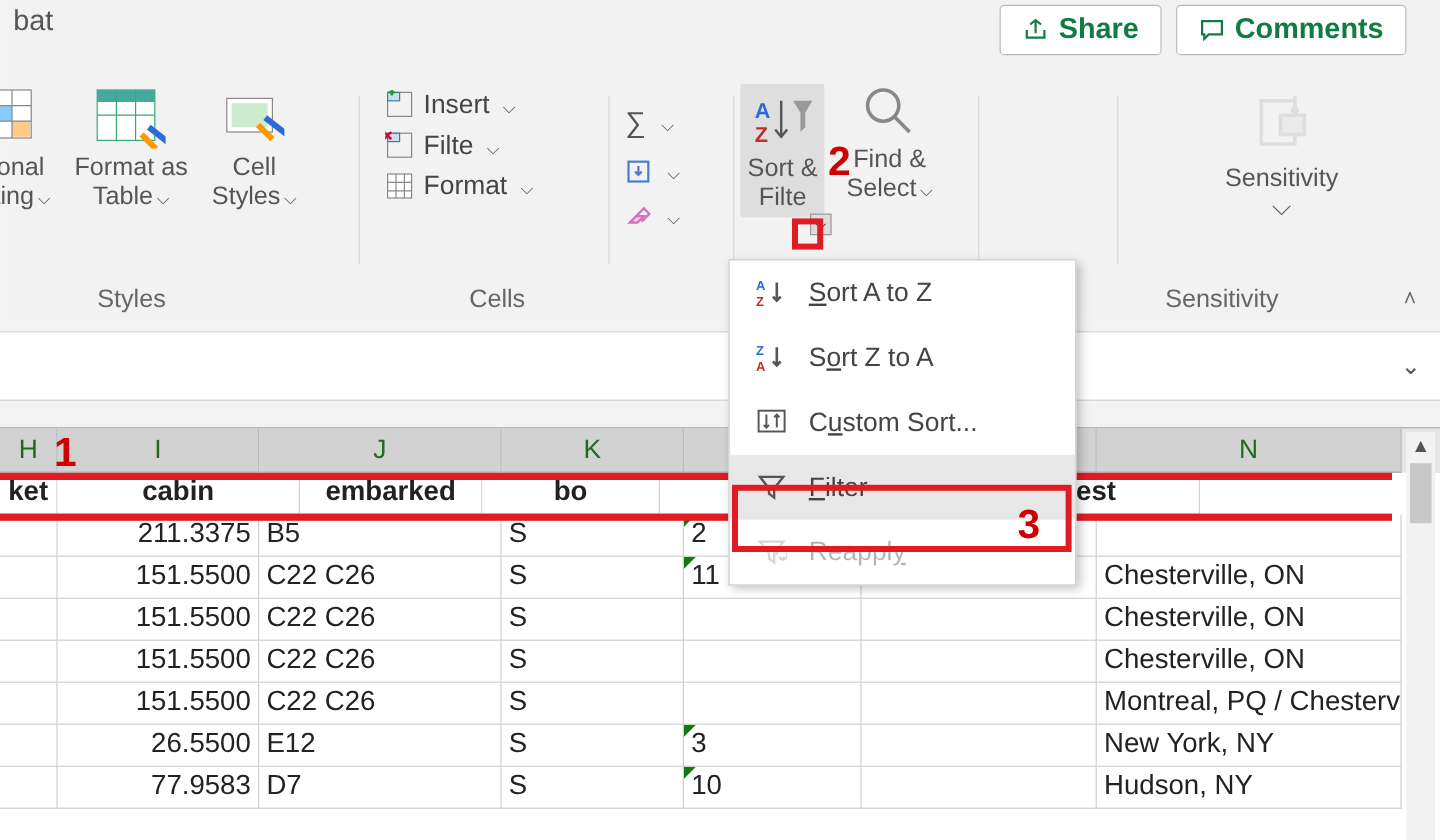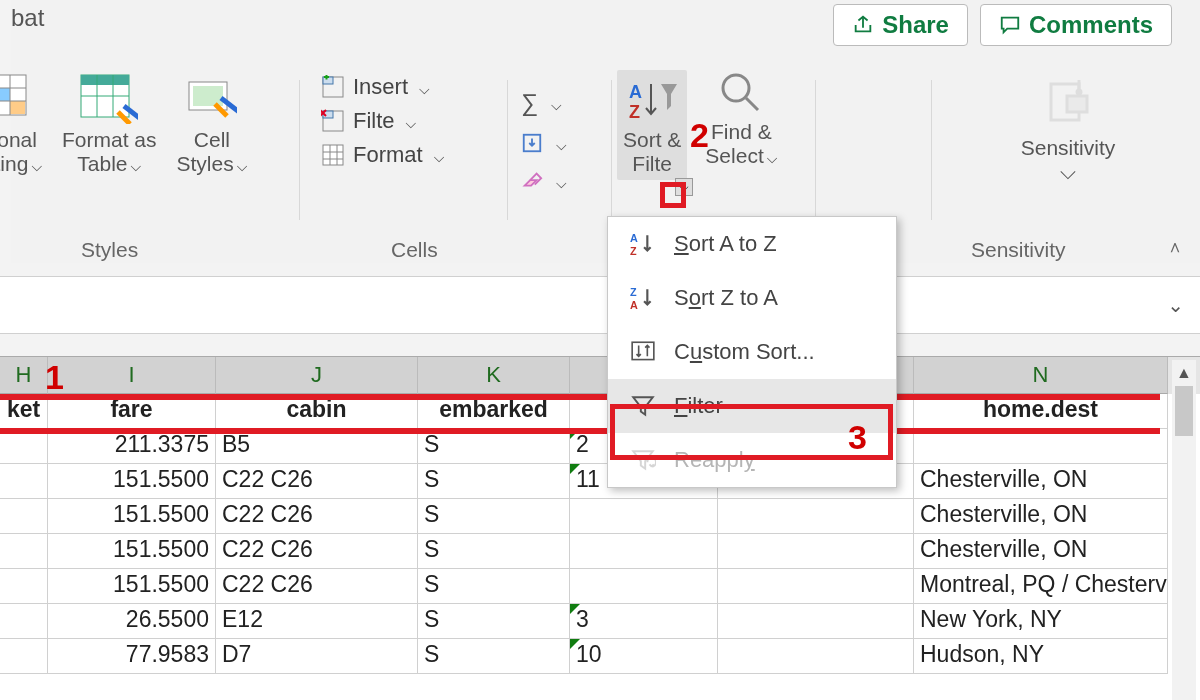--- a/index.html
+++ b/index.html
@@ -299,21 +299,20 @@
     <div class="colcell sel c-h">H</div>
     <div class="colcell sel c-i">I</div>
     <div class="colcell sel c-j">J</div>
     <div class="colcell sel c-k">K</div>
     <div class="colcell sel c-l">L</div>
     <div class="colcell sel c-m">M</div>
     <div class="colcell sel c-n">N</div>
   </div>
   <div class="row hdr-row">
     <div class="cell c-h">ket</div>
-    <div class="cell c-i">fare</div>
     <div class="cell c-j">cabin</div>
     <div class="cell c-k">embarked</div>
     <div class="cell c-l">bo</div>
     <div class="cell c-m"></div>
     <div class="cell c-n">home.dest</div>
   </div>
   <div id="data-rows">
       <div class="row">
         <div class="cell c-h"></div>
         <div class="cell c-i num">211.3375</div>

